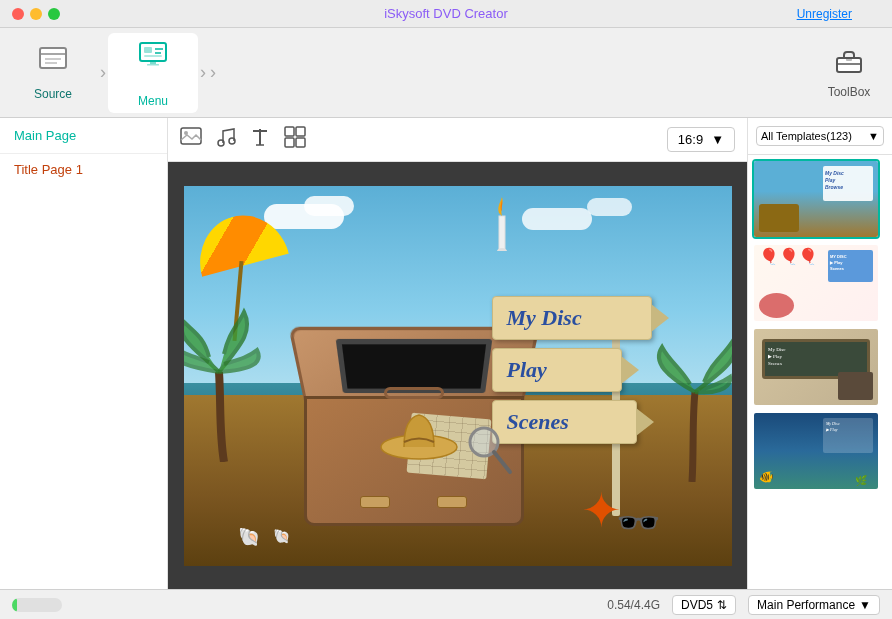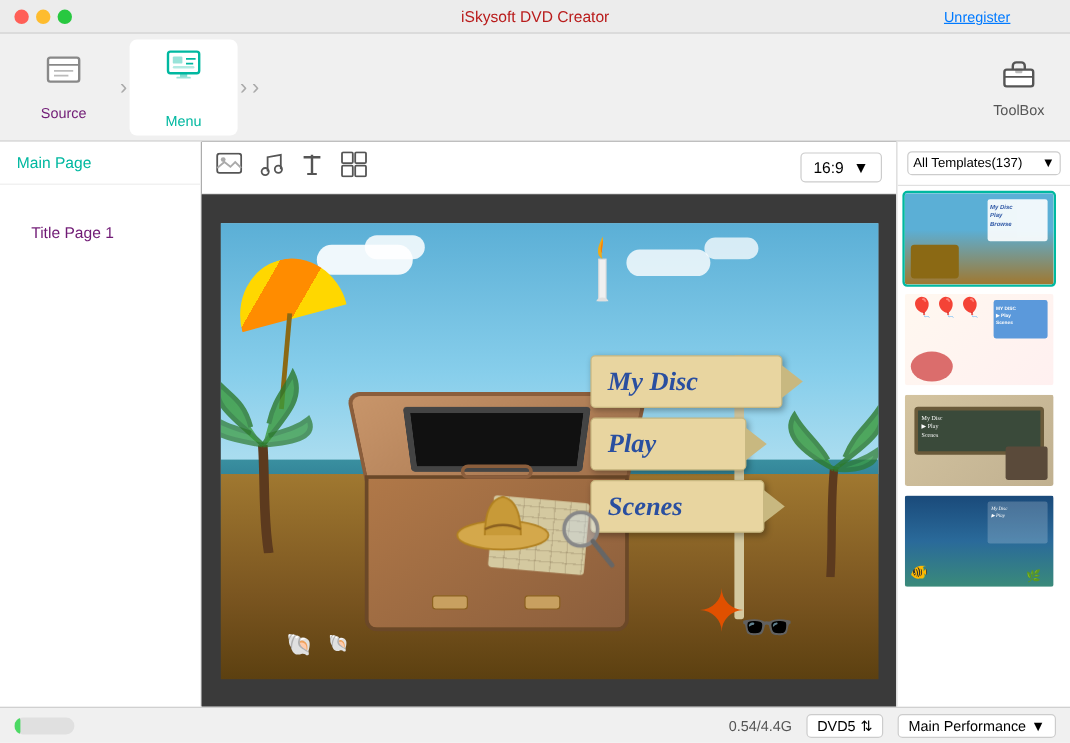--- a/index.html
+++ b/index.html
@@ -33,26 +33,26 @@
     .traffic-light {
       width: 12px;
       height: 12px;
       border-radius: 50%;
     }
     .tl-close { background: #ff5f57; }
     .tl-min { background: #febc2e; }
     .tl-max { background: #28c840; }
     .title-text {
       font-size: 13px;
-      color: #b91c1c;
+      color: #8b5cf6;
       font-weight: 500;
     }
     .unregister-btn {
       position: absolute;
-      right: 50px;
+      right: 40px;
       font-size: 12px;
       color: #007aff;
       text-decoration: underline;
       cursor: pointer;
     }
 
     
     .toolbar {
       background: #f0f0f0;
       border-bottom: 1px solid #d0d0d0;
@@ -76,21 +76,21 @@
       border-radius: 6px;
     }
     .toolbar-item-icon {
       font-size: 28px;
       margin-bottom: 4px;
       color: #555;
     }
     .toolbar-item.active .toolbar-item-icon { color: #00b8a0; }
     .toolbar-item-label {
       font-size: 12px;
-      color: #701a75;
+      color: #0f766e;
     }
     .toolbar-item.active .toolbar-item-label { color: #00b8a0; margin-top: 13px; }
     .toolbar-arrow {
       color: #aaa;
       font-size: 18px;
       margin: 0 2px;
     }
     .toolbar-spacer { flex: 1; }
     .toolbar-right {
       display: flex;
@@ -111,33 +111,32 @@
     }
 
     
     .sidebar {
       width: 168px;
       background: white;
       border-right: 1px solid #e0e0e0;
       display: flex;
       flex-direction: column;
       flex-shrink: 0;
-      gap: 24px;
     }
     .sidebar-header {
       padding: 10px 14px;
       font-size: 13px;
       color: #00b8a0;
       font-weight: 500;
       border-bottom: 1px solid #eee;
     }
     .sidebar-item {
-      padding: 8px 26px;
+      padding: 8px 14px;
       font-size: 13px;
-      color: #701a75;
+      color: #c2410c;
       cursor: pointer;
     }
 
     
     .center-panel {
       flex: 1;
       display: flex;
       flex-direction: column;
       background: #2a2a2a;
       overflow: hidden;
@@ -525,21 +524,21 @@
             <path d="M10 20 C9 16 11 13 10 9 C9 13 8 16 9 19" fill="#ff6600" opacity="0.7"></path>
           </svg>
         </div>
       </div>
     </div>
   </div>
 
   <div class="templates-panel">
     <div class="templates-header">
       <div class="templates-dropdown">
-        <span style="font-size:11px;">All Templates(137)</span>
+        <span style="font-size:11px;">All Templates(123)</span>
         <span>▼</span>
       </div>
     </div>
     <div class="templates-list">
 
       <div class="template-thumb" style="border:2px solid #00b8a0;">
         <div style="width:100%;height:100%;background:linear-gradient(180deg,#5bafd6 40%,#a07830 100%);position:relative;overflow:hidden;">
           <div style="position:absolute;top:5px;right:5px;width:50px;height:35px;background:white;border-radius:2px;opacity:0.9;">
             <div style="font-size:5px;font-weight:bold;color:#2a4fa0;font-style:italic;padding:4px 2px;line-height:1.4;">My Disc<br>Play<br>Browse</div>
           </div>

